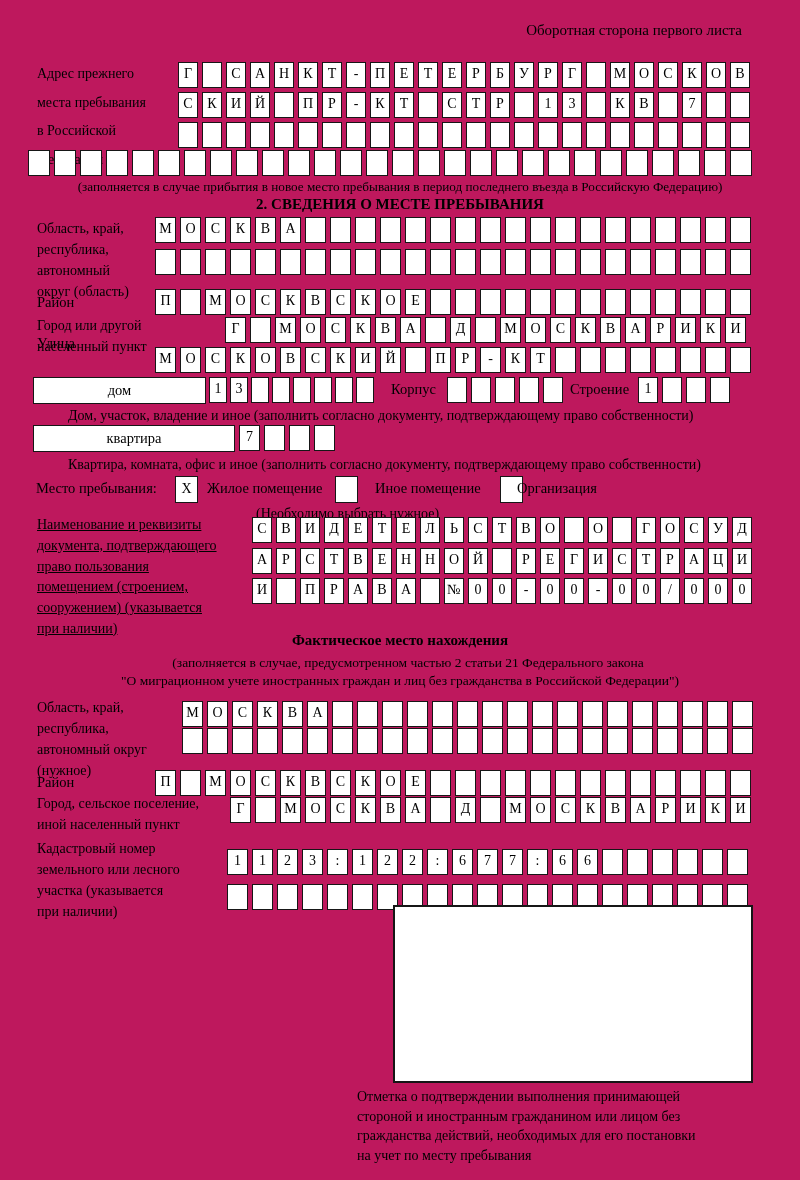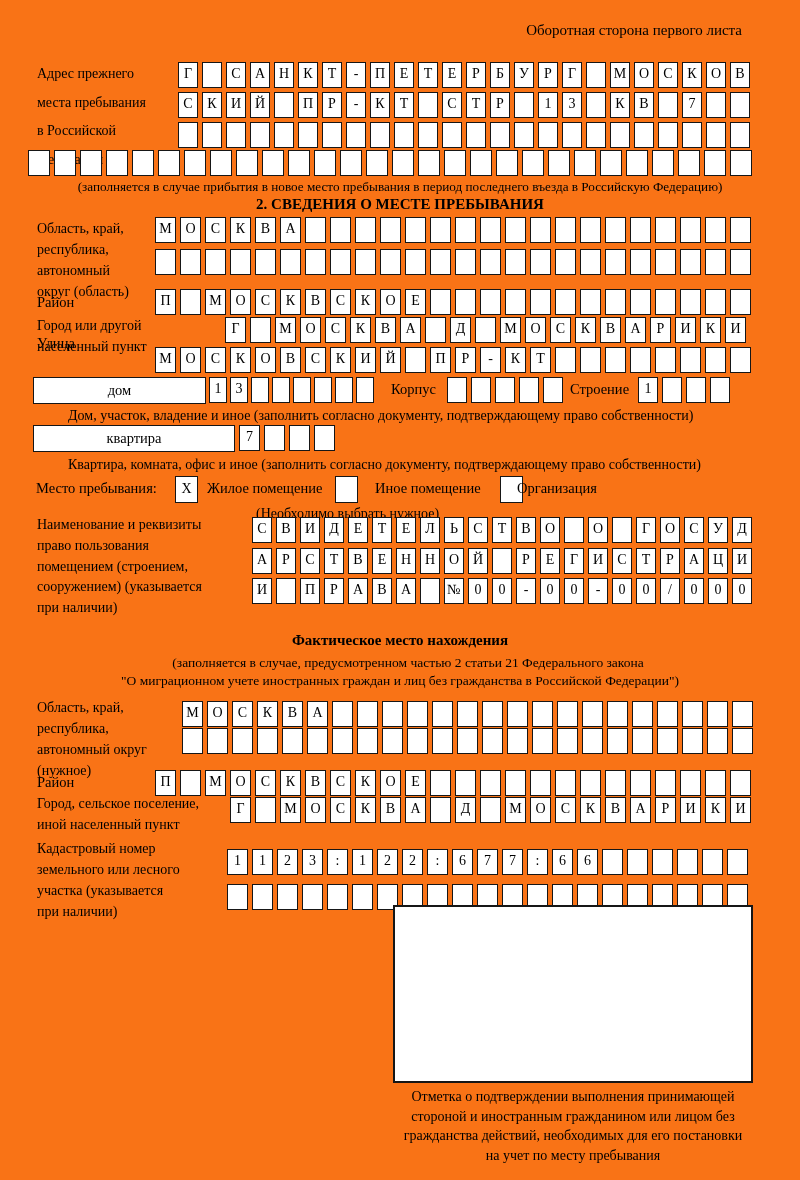--- a/index.html
+++ b/index.html
@@ -1,42 +1,42 @@
 <!DOCTYPE html>
 <html><head>
 <meta charset="utf-8">
 <style>
   html,body{margin:0;padding:0;background:#fff;}
-  .page{position:relative;width:800px;height:1180px;background:#f97316;
+  .page{position:relative;width:800px;height:1180px;background:#be185d;
         font-family:"Liberation Serif",serif;color:#000;overflow:hidden;}
   
   .row{position:absolute;display:flex;gap:4px;}
   .cell{flex:0 0 auto;width:21px;height:26px;border:1.6px solid #161616;box-sizing:border-box;
         text-align:center;font-size:14px;line-height:22px;background:#fff;}
   .row.p24 .cell{width:20px;}
   .row.p26 .cell{width:22px;}
   .row.house{gap:3px;}
   .row.house .cell{width:18px;}
   
   .lbl{position:absolute;font-size:14px;}
   .lbl div{white-space:nowrap;}
   .lh28 div{line-height:28.5px;}
   .lh21 div{line-height:21px;}
-  .lh20 div{line-height:20.8px;}
+  .lh20 div{line-height:20.8px;text-decoration:underline;}
   .slbl{position:absolute;font-size:14.5px;white-space:nowrap;}
   .note{position:absolute;font-size:14px;white-space:nowrap;margin-left:32px;}
   .cnote{position:absolute;left:0;width:800px;text-align:center;font-size:13.2px;}
   .title{position:absolute;left:0;width:800px;text-align:center;font-weight:bold;font-size:15px;}
   .fbox{position:absolute;height:27px;border:1.6px solid #161616;box-sizing:border-box;
         text-align:center;font-size:14.5px;line-height:24px;background:#fff;}
   .chk{position:absolute;width:23px;height:27px;border:1.6px solid #161616;box-sizing:border-box;
         text-align:center;font-size:14px;line-height:23px;background:#fff;}
   .stamp{position:absolute;left:393px;top:905px;width:360px;height:178px;border:2px solid #161616;
          box-sizing:border-box;background:#fff;}
-  .stampnote{position:absolute;left:357px;top:1087px;width:432px;text-align:center;
+  .stampnote{position:absolute;left:357px;top:1087px;width:432px;text-align:left;
              font-size:14px;line-height:19.5px;}
   .hdr{position:absolute;top:22px;right:58px;font-size:15px;white-space:nowrap;}
 </style>
 </head>
 <body>
 
 <div class="page">
 
   <div class="hdr">Оборотная сторона первого листа</div>
 
@@ -342,20 +342,21 @@
   <div class="chk" style="left:175px;top:476px;">X</div>
   <div class="slbl" style="left:207px;top:480px;">Жилое помещение</div>
   <div class="chk" style="left:335px;top:476px;"></div>
   <div class="slbl" style="left:367px;top:480px;margin-left:8px;">Иное помещение</div>
   <div class="chk" style="left:500px;top:476px;"></div>
   <div class="slbl" style="left:517px;top:480px;">Организация</div>
   <div class="note" style="left:224px;top:506px;">(Необходимо выбрать нужное)</div>
 
   <div class="lbl lh20" style="left:37px;top:515px;">
     <div>Наименование и реквизиты</div>
+    <div>документа, подтверждающего</div>
     <div>право пользования</div>
     <div>помещением (строением,</div>
     <div>сооружением) (указывается</div>
     <div>при наличии)</div>
   </div>
   <div class="row p24" style="left:252px;top:517px;">
       <span class="cell">С</span>
       <span class="cell">В</span>
       <span class="cell">И</span>
       <span class="cell">Д</span>

